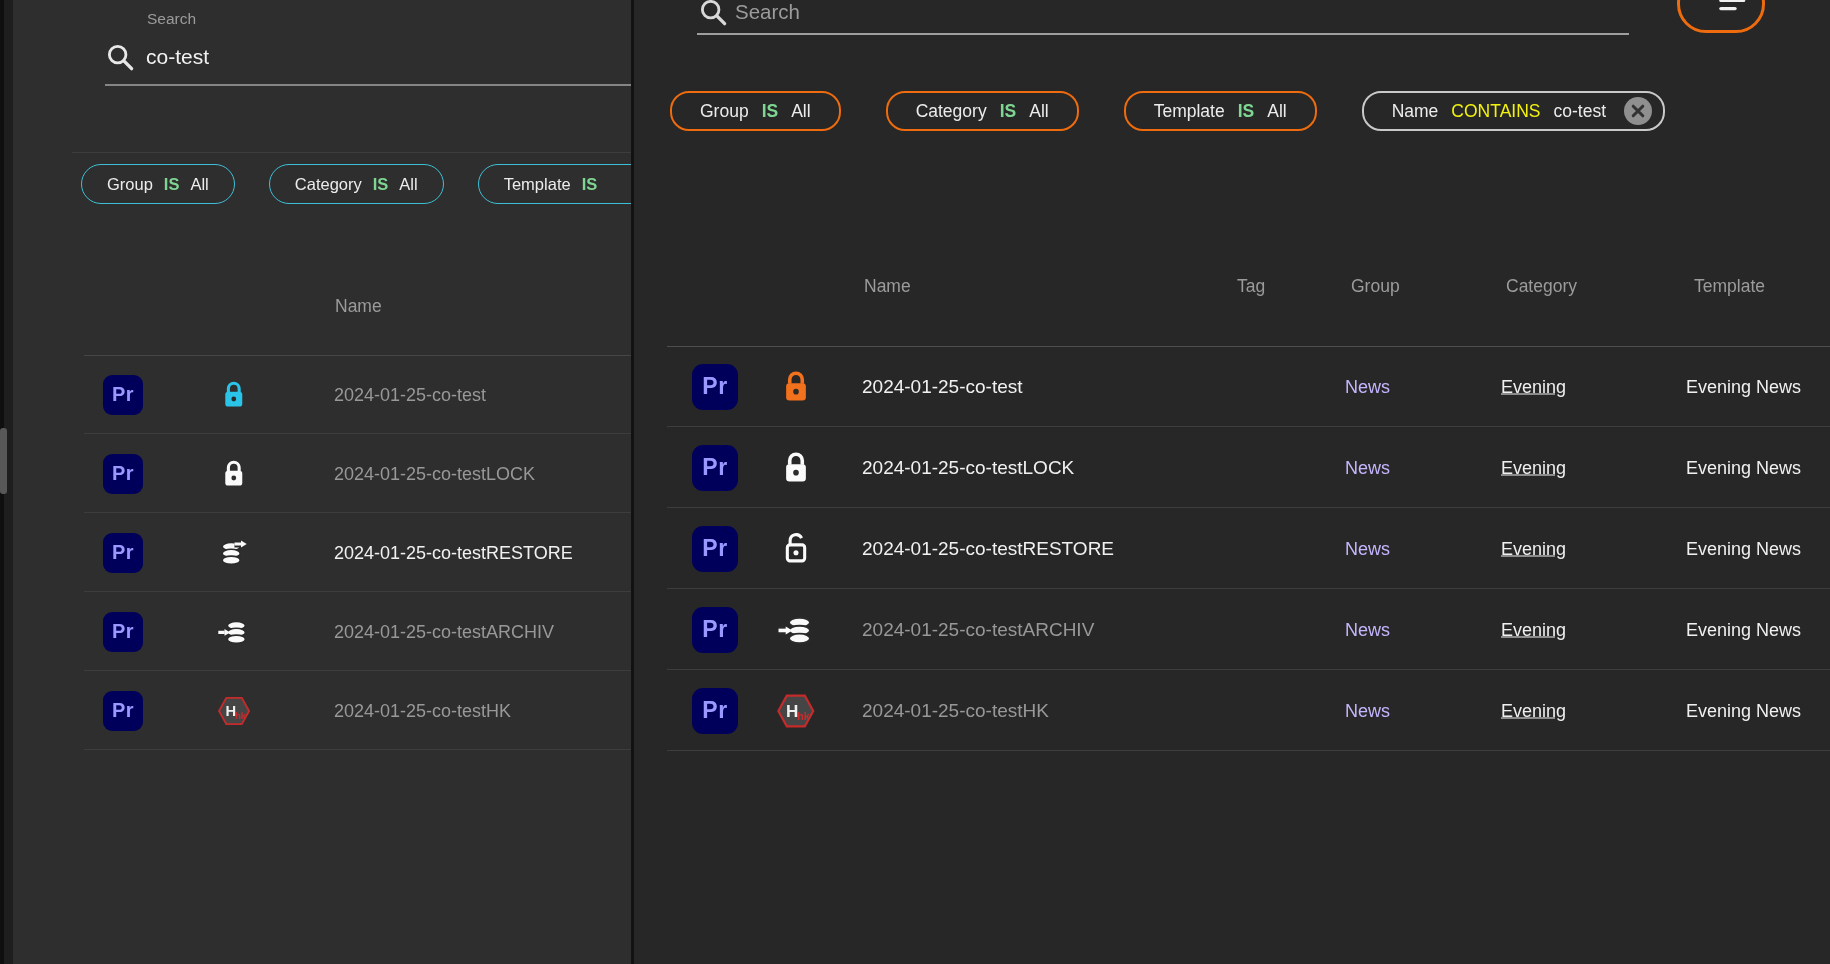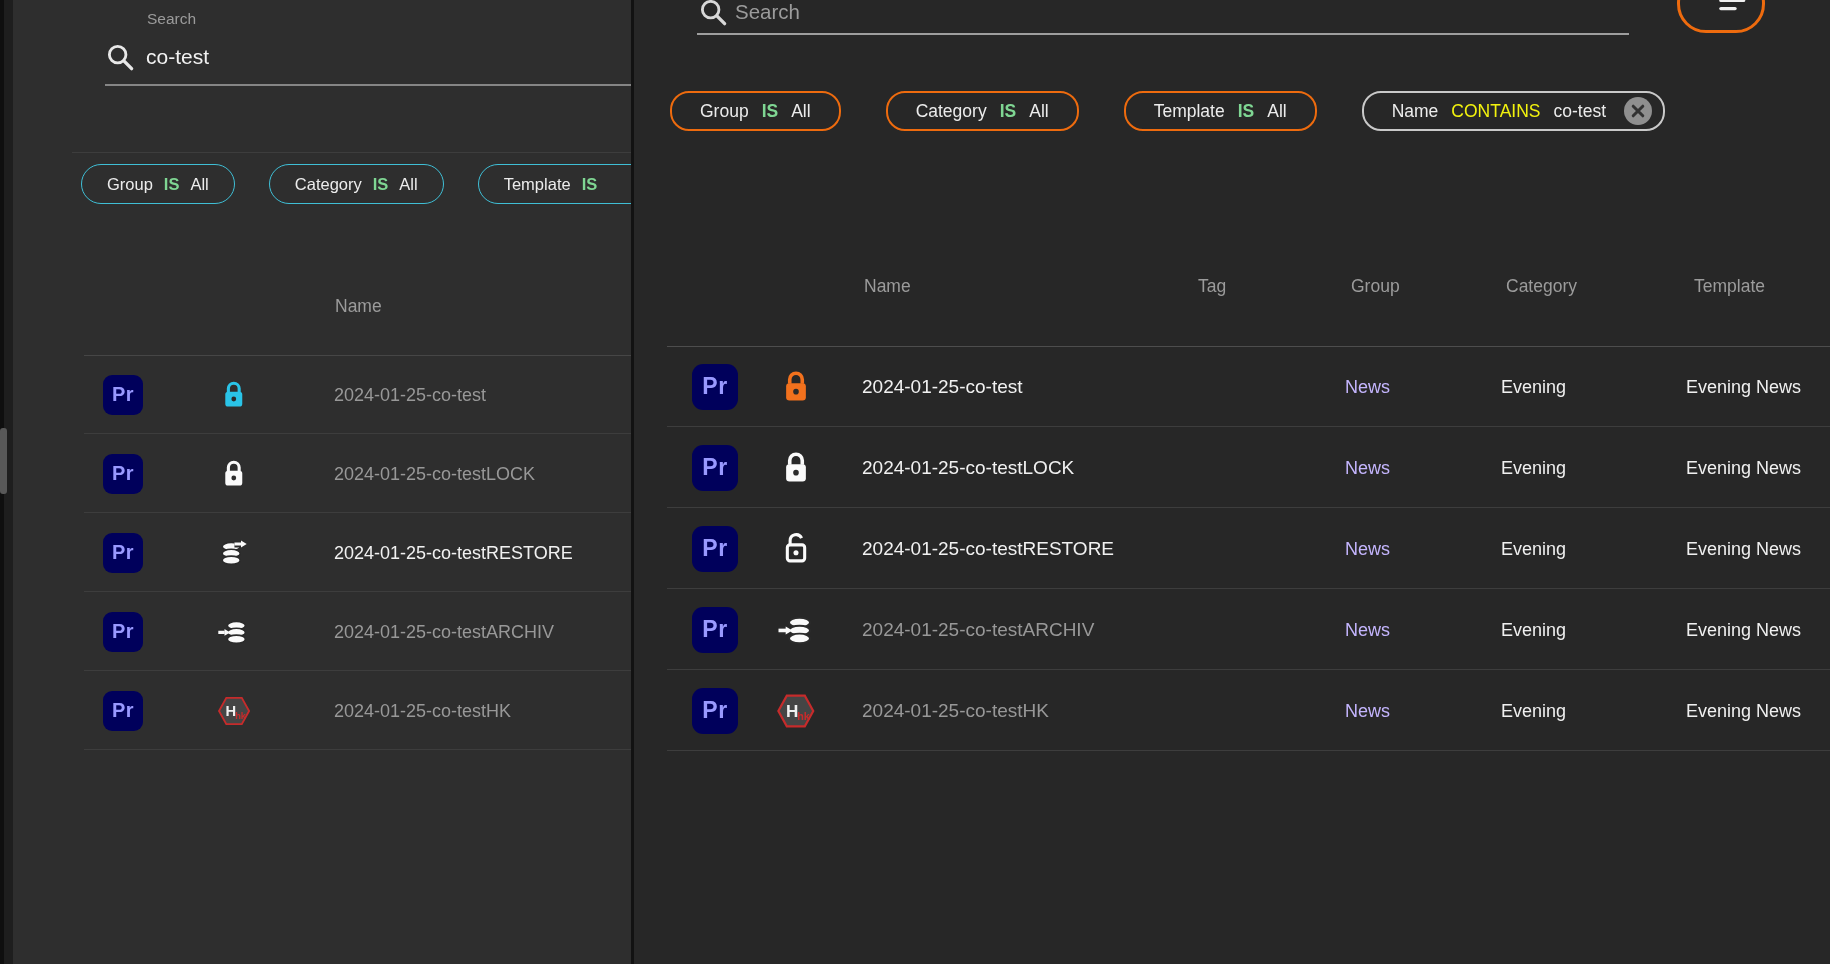--- a/index.html
+++ b/index.html
@@ -37,21 +37,21 @@
   .part.op-yellow{color:var(--operator-yellow);font-weight:400;}
   .chip-x{display:flex;margin-left:4px;}
   .chip-x svg{width:30px;height:30px;display:block;}
 
   
   .thead .th{position:absolute;font-size:17.5px;color:#9b9b9b;}
   .left-head{position:absolute;left:0;top:296px;right:0;height:24px;}
   .left-head .h0{left:322px;}
   .right-head{position:absolute;left:0;top:276px;right:0;height:24px;}
   .right-head .h0{left:230px;}
-  .right-head .h1{left:564px;}
+  .right-head .h1{left:603px;}
   .right-head .h2{left:717px;}
   .right-head .h3{left:872px;}
   .right-head .h4{left:1060px;}
 
   .tbody{position:absolute;left:0;right:0;}
   .left-body{top:355px;}
   .right-body{top:346px;}
   .tbody::before{content:"";position:absolute;top:0;height:1px;right:0;background:#4d4d4d;}
   .left-body::before{left:71px;background:#464646;}
   .right-body::before{left:33px;}
@@ -70,21 +70,21 @@
   .left-body .c-status{left:196px;width:50px;}
   .right-body .c-status{left:138px;width:48px;}
   .left-body .c-status svg{height:31px;width:auto;display:block;}
   .right-body .c-status svg{height:36px;width:auto;display:block;}
   .c-name{color:#f1f1f1;white-space:nowrap;}
   .left-body .c-name{left:321px;font-size:18px;}
   .right-body .c-name{left:228px;font-size:19px;}
   .c-name.dim{color:#989898;}
   .c-tag{left:598px;font-size:18px;color:#f0f0f0;}
   .c-group{left:711px;font-size:18px;color:#c4b5fd;}
-  .c-category{left:867px;font-size:18px;color:#f0f0f0;}
+  .c-category{left:867px;font-size:18px;color:#f0f0f0;text-decoration:underline;}
   .c-template{left:1052px;font-size:18px;color:#f0f0f0;white-space:nowrap;}
 
   
   .right-panel{position:absolute;left:634px;top:0;width:1196px;height:964px;background:#272727;overflow:hidden;}
   .rp-mag{position:absolute;left:64px;top:-3px;width:31px;height:31px;}
   .rp-input{position:absolute;left:101px;top:-6px;width:500px;height:36px;background:transparent;border:none;outline:none;
     color:#e8e8e8;font-size:20.5px;font-family:inherit;padding:0;}
   .rp-input::placeholder{color:#9b9b9b;opacity:1;}
   .rp-underline{position:absolute;left:63px;top:33px;width:932px;height:2px;background:#9e9e9e;}
   .rp-filter-btn{position:absolute;left:1043px;top:-26px;width:88px;height:59px;border-radius:29px;

